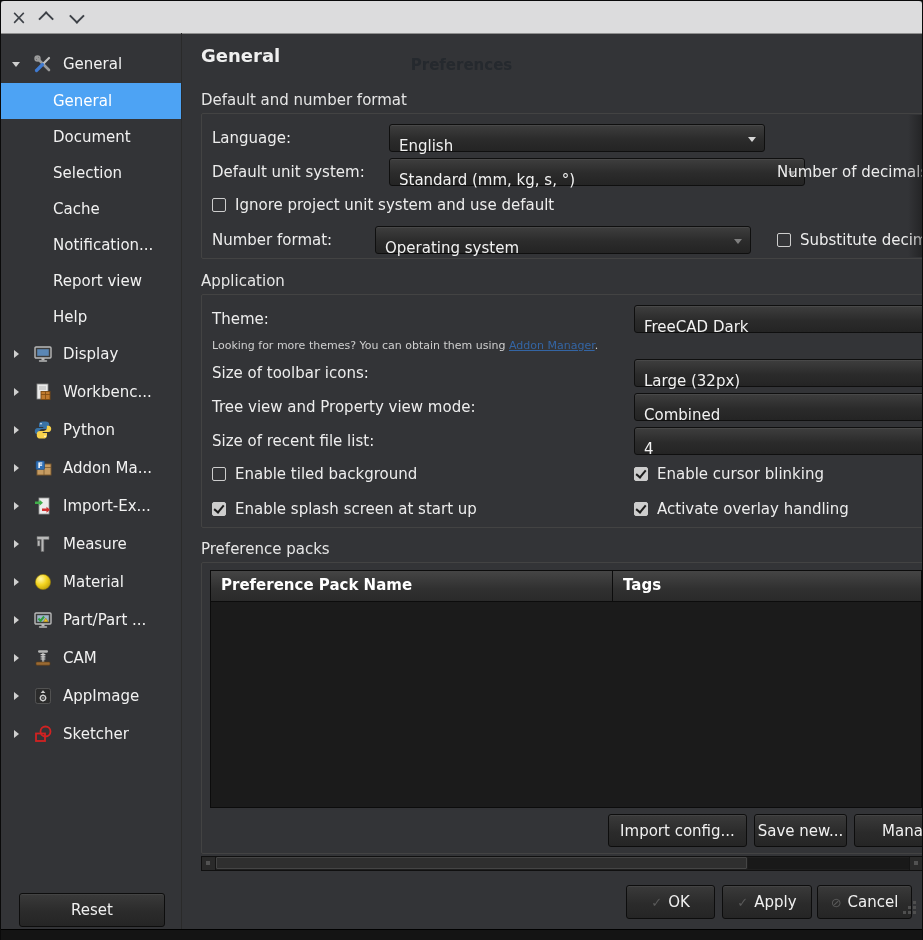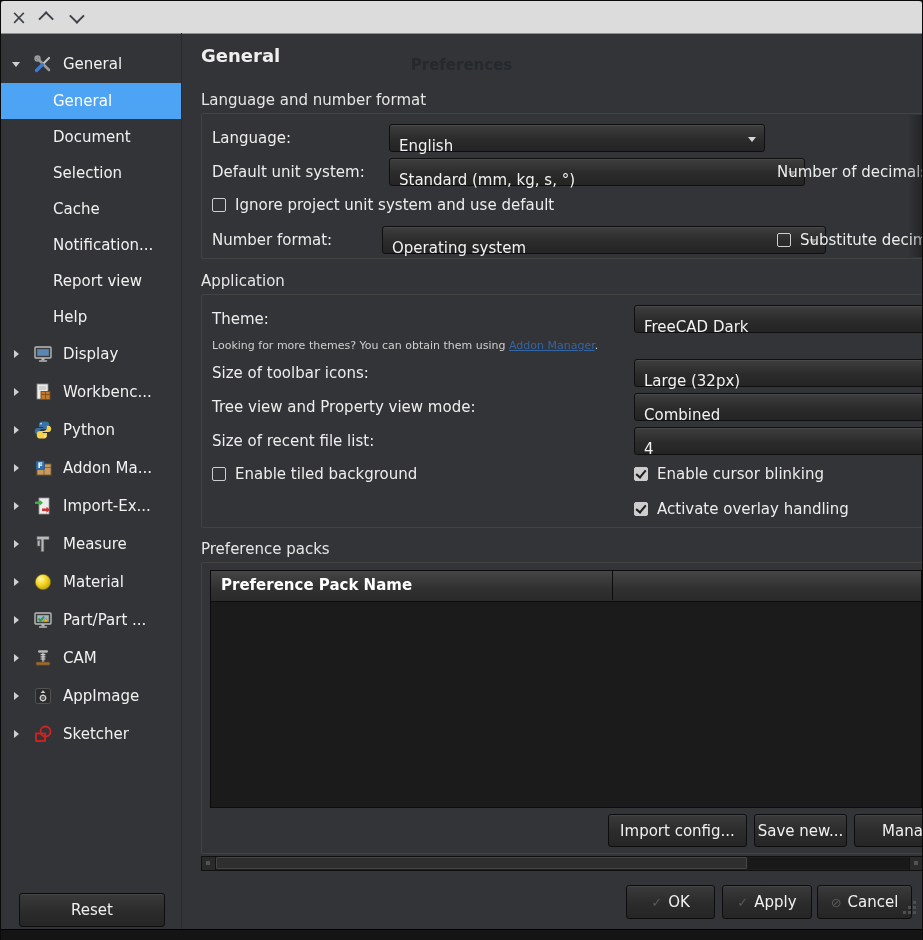--- a/index.html
+++ b/index.html
@@ -60,21 +60,21 @@
   .cb.checked{background:#cdcdcd;}
   .cb.checked::after{content:"";position:absolute;left:3px;top:0px;width:4px;height:8px;
     border-right:2px solid #1d1d1d;border-bottom:2px solid #1d1d1d;transform:rotate(40deg);}
   .hint{position:absolute;font-size:11px;color:#cfcfcf;white-space:nowrap;}
   .hint a{color:var(--color-link,#3465a4);text-decoration:underline;cursor:pointer;}
   .edge-shade{position:absolute;left:706px;top:1px;bottom:1px;width:17px;
     background:linear-gradient(90deg,rgba(15,15,15,0),rgba(15,15,15,0.5));}
 
   
   .ptable{position:absolute;left:8px;top:7px;width:712px;height:238px;border:1px solid #0c0c0c;background:#1b1b1b;box-sizing:border-box;}
-  .pt-head{display:flex;height:30px;background:linear-gradient(180deg,#454545,#303030 60%,#2a2a2a);border-bottom:1px solid #0c0c0c;flex-direction:column;}
+  .pt-head{display:flex;height:30px;background:linear-gradient(180deg,#454545,#303030 60%,#2a2a2a);border-bottom:1px solid #0c0c0c;}
   .pt-col{line-height:29px;padding:0 10px;color:#ffffff;font-weight:bold;font-size:15px;box-sizing:border-box;white-space:nowrap;overflow:hidden;}
   .pt-col.c1{width:402px;border-right:1px solid #0c0c0c;}
   .pt-col.c2{flex:1;}
   .pt-body{height:207px;}
 
   
   .btn{position:absolute;box-sizing:border-box;display:flex;align-items:center;justify-content:center;gap:6px;cursor:default;
     background:linear-gradient(180deg,#3a3a3a,#2b2b2b 55%,#252525);
     border:1px solid #0d0d0d;border-radius:3px;color:#f0f0f0;font-size:15px;
     box-shadow:inset 0 1px 0 rgba(255,255,255,0.05);}
@@ -317,42 +317,42 @@
       <div class="btn reset-btn">
         <span>Reset</span>
       </div>
     </div>
 
     <div class="main">
       <div class="content">
 
         <div class="page-title">General</div>
 
-        <div class="gb-title" style="left:0;top:58px">Language and number format</div>
+        <div class="gb-title" style="left:0;top:58px">Default and number format</div>
         <div class="gb" id="gb-lang">
           <div class="flabel" style="left:10px;top:10px">Language:</div>
           <div class="combo" style="left:187px;top:10px;width:376px">
             <span>English</span>
             <span class="arr"></span>
           </div>
 
           <div class="flabel" style="left:10px;top:44px">Default unit system:</div>
           <div class="combo dim" style="left:187px;top:44px;width:416px">
             <span>Standard (mm, kg, s, °)</span>
             <span class="arr"></span>
           </div>
           <div class="flabel" style="left:575px;top:44px">Number of decimals:</div>
 
           <div class="cbrow" style="left:10px;top:82px">
             <span class="cb"></span>
             <span>Ignore project unit system and use default</span>
           </div>
 
           <div class="flabel" style="left:10px;top:112px">Number format:</div>
-          <div class="combo dim" style="left:180px;top:112px;width:444px">
+          <div class="combo dim" style="left:173px;top:112px;width:376px">
             <span>Operating system</span>
             <span class="arr"></span>
           </div>
           <div class="cbrow" style="left:575px;top:117px">
             <span class="cb"></span>
             <span>Substitute decimal separator</span>
           </div>
           <div class="edge-shade"></div>
         </div>
 
@@ -385,20 +385,24 @@
             <span>4</span>
           </div>
 
           <div class="cbrow" style="left:10px;top:170px">
             <span class="cb"></span>
             <span>Enable tiled background</span>
           </div>
           <div class="cbrow" style="left:432px;top:170px">
             <span class="cb checked"></span>
             <span>Enable cursor blinking</span>
+          </div>
+          <div class="cbrow" style="left:10px;top:205px">
+            <span class="cb checked"></span>
+            <span>Enable splash screen at start up</span>
           </div>
           <div class="cbrow" style="left:432px;top:205px">
             <span class="cb checked"></span>
             <span>Activate overlay handling</span>
           </div>
         </div>
 
         <div class="gb-title" style="left:0;top:507px">Preference packs</div>
         <div class="gb" id="gb-packs">
           <div class="ptable">

